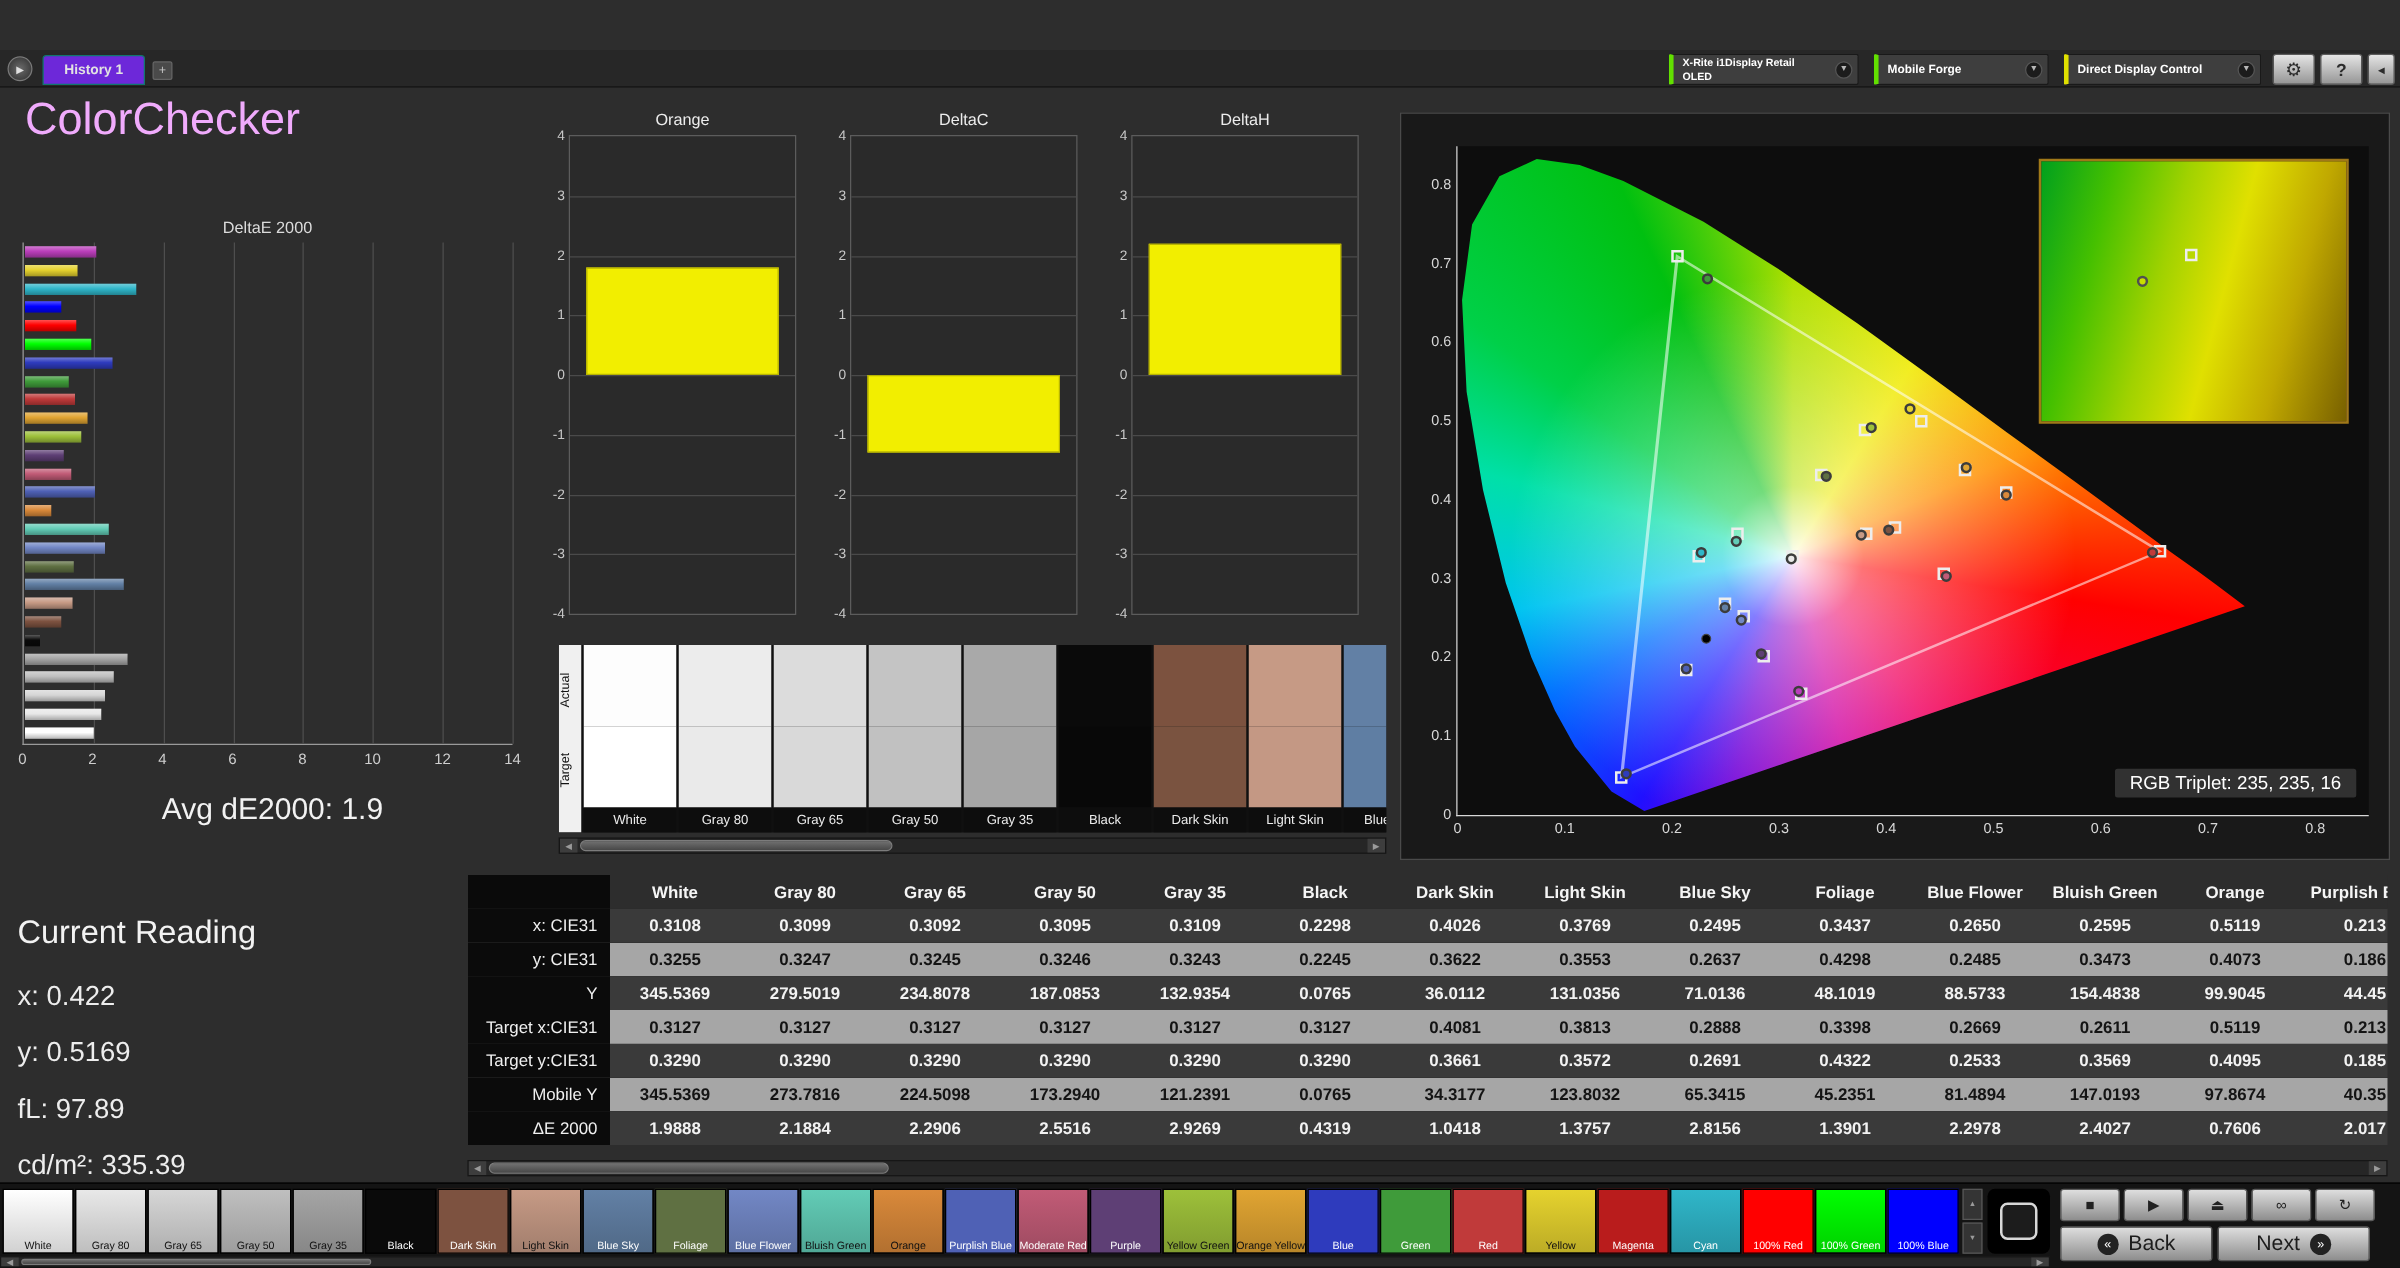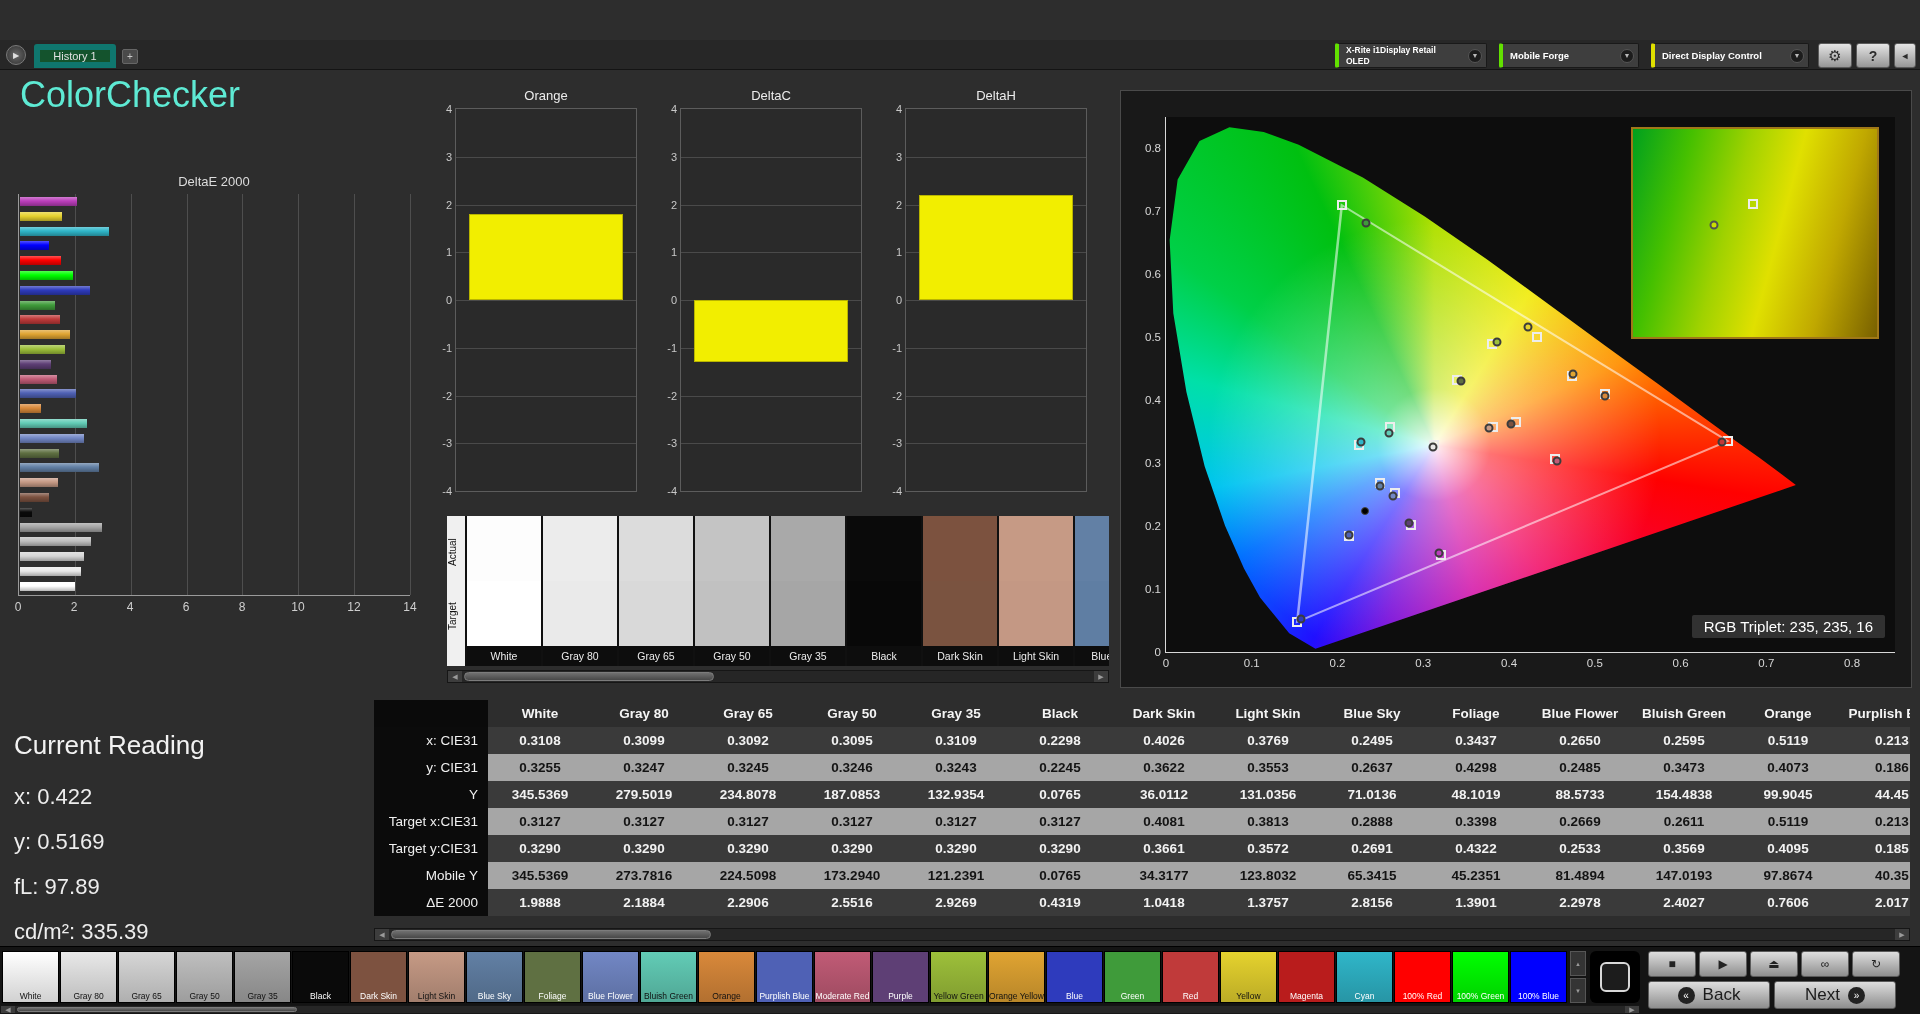--- a/index.html
+++ b/index.html
@@ -19,41 +19,41 @@
                 display:flex; align-items:center; justify-content:center; cursor:pointer; }
   #rainbow { position:absolute; left:192px; right:6px; top:14px; height:12px; border-radius:6px;
              background:linear-gradient(90deg,#d80000 0%,#ff2d95 7%,#a000ff 16%,#4040ff 26%,#00c8ff 36%,
                #00dc00 48%,#a0e000 57%,#ffe000 64%,#ff8000 71%,#ff2000 78%,#7070ff 85%,#ffff00 91%,#ff7000 97%,#c83c00 100%); }
 
   
   #tab-bar { position:absolute; left:0; top:40px; width:1920px; height:30px; background:#272727; border-bottom:1px solid #141414; }
   #nav-circle { position:absolute; left:6px; top:5px; width:20px; height:20px; border-radius:50%;
                 background:radial-gradient(#6a6a6a,#2e2e2e); border:1px solid #7a7a7a; color:#e0e0e0; font-size:8px;
                 display:flex; align-items:center; justify-content:center; cursor:pointer; }
-  #tab-history { position:absolute; left:34px; top:4px; width:82px; height:24px; background:#14532d; border:6px solid #0f766e;
-                 border-radius:3px 3px 0 0; color:#e2e2e2; font-size:11px; display:flex; align-items:center; justify-content:center; cursor:pointer; }
+  #tab-history { position:absolute; left:34px; top:4px; width:82px; height:24px; background:#6d28d9; border:1px solid #0f766e;
+                 border-radius:3px 3px 0 0; color:#e2e2e2; font-size:11px; display:flex; align-items:center; justify-content:center; cursor:pointer;font-weight:bold; }
   #tab-add { position:absolute; left:122px; top:9px; width:16px; height:15px; background:#4a4a4a; border:1px solid #666;
              border-radius:2px; color:#c8c8c8; font-size:10px; display:flex; align-items:center; justify-content:center; cursor:pointer; }
   .dd { position:absolute; top:3px; height:25px; background:#3e3e3e; border:1px solid #191919; border-left:4px solid #62e000;
         border-radius:2px; display:flex; align-items:center; cursor:pointer; }
   .dd-text { flex:1; padding:0 4px 0 7px; color:#fff; font-size:8.5px; font-weight:bold; line-height:1.2; overflow:hidden; white-space:nowrap; }
   .dd-text.single { font-size:9.5px; }
   .dd-arrow { width:14px; height:14px; margin-right:4px; border-radius:50%; background:#1c1c1c; border:1px solid #555;
               color:#b8b8b8; font-size:7px; display:flex; align-items:center; justify-content:center; flex:none; }
   #dd1 { left:1335px; width:152px; }
   #dd2 { left:1499px; width:140px; }
   #dd3 { left:1651px; width:158px; }
   .tb-btn { position:absolute; top:3px; height:25px; background:linear-gradient(#e4e4e4,#969696); border:1px solid #5a5a5a;
             border-radius:3px; color:#2c2c2c; display:flex; align-items:center; justify-content:center; cursor:pointer; font-weight:bold; }
   #btn-gear { left:1818px; width:34px; font-size:15px; }
   #btn-help { left:1856px; width:34px; font-size:14px; }
   #btn-collapse { left:1894px; width:22px; font-size:9px; }
 
   
-  #cc-title { position:absolute; left:20px; top:74px; font-size:36px; color:#5eead4; }
+  #cc-title { position:absolute; left:20px; top:74px; font-size:36px; color:#f0abfc; }
   #de-label { position:absolute; left:18px; top:174px; width:392px; text-align:center; font-size:13px; color:#dcdcdc; }
   #deltae-plot { position:absolute; left:18px; top:194px; width:392px; height:402px;
                  border-left:1px solid #9a9a9a; border-bottom:1px solid #9a9a9a; }
   .de-grid { position:absolute; top:0; bottom:0; width:1px; background:#4e4e4e; }
   #deltae-bars { position:absolute; left:1px; top:0; right:0; bottom:1px; display:flex; flex-direction:column;
                  justify-content:space-between; padding:3px 0; }
   .de-bar { height:9px; background-image:linear-gradient(rgba(255,255,255,.32),rgba(255,255,255,0) 45%,rgba(0,0,0,.28)); }
   #deltae-xticks { position:absolute; left:18px; top:600px; width:392px; height:16px; }
   .de-xtick { position:absolute; transform:translateX(-50%); font-size:12px; color:#cfcfcf; }
   #avg-line { position:absolute; left:0; top:634px; width:436px; text-align:center; font-size:24px; color:#f2f2f2; }
@@ -218,20 +218,21 @@
   <div id="deltae-xticks">
       <div class="de-xtick" style="left: 0%;">0</div>
       <div class="de-xtick" style="left: 14.2857%;">2</div>
       <div class="de-xtick" style="left: 28.5714%;">4</div>
       <div class="de-xtick" style="left: 42.8571%;">6</div>
       <div class="de-xtick" style="left: 57.1429%;">8</div>
       <div class="de-xtick" style="left: 71.4286%;">10</div>
       <div class="de-xtick" style="left: 85.7143%;">12</div>
       <div class="de-xtick" style="left: 100%;">14</div>
     </div>
+  <div id="avg-line">Avg dE2000: 1.9</div>
   <div id="cur-title">Current Reading</div>
   <div id="current-lines"></div>
 
   <div class="delta-chart" id="delta-chart-1" style="left:455px">
     <div class="dc-title">Orange</div>
     <div class="dc-plot">
         <div class="dc-ylab" style="top: 0%;">4</div>
         <div class="dc-grid" style="top: 12.5%;"></div>
         <div class="dc-ylab" style="top: 12.5%;">3</div>
         <div class="dc-grid" style="top: 25%;"></div>

